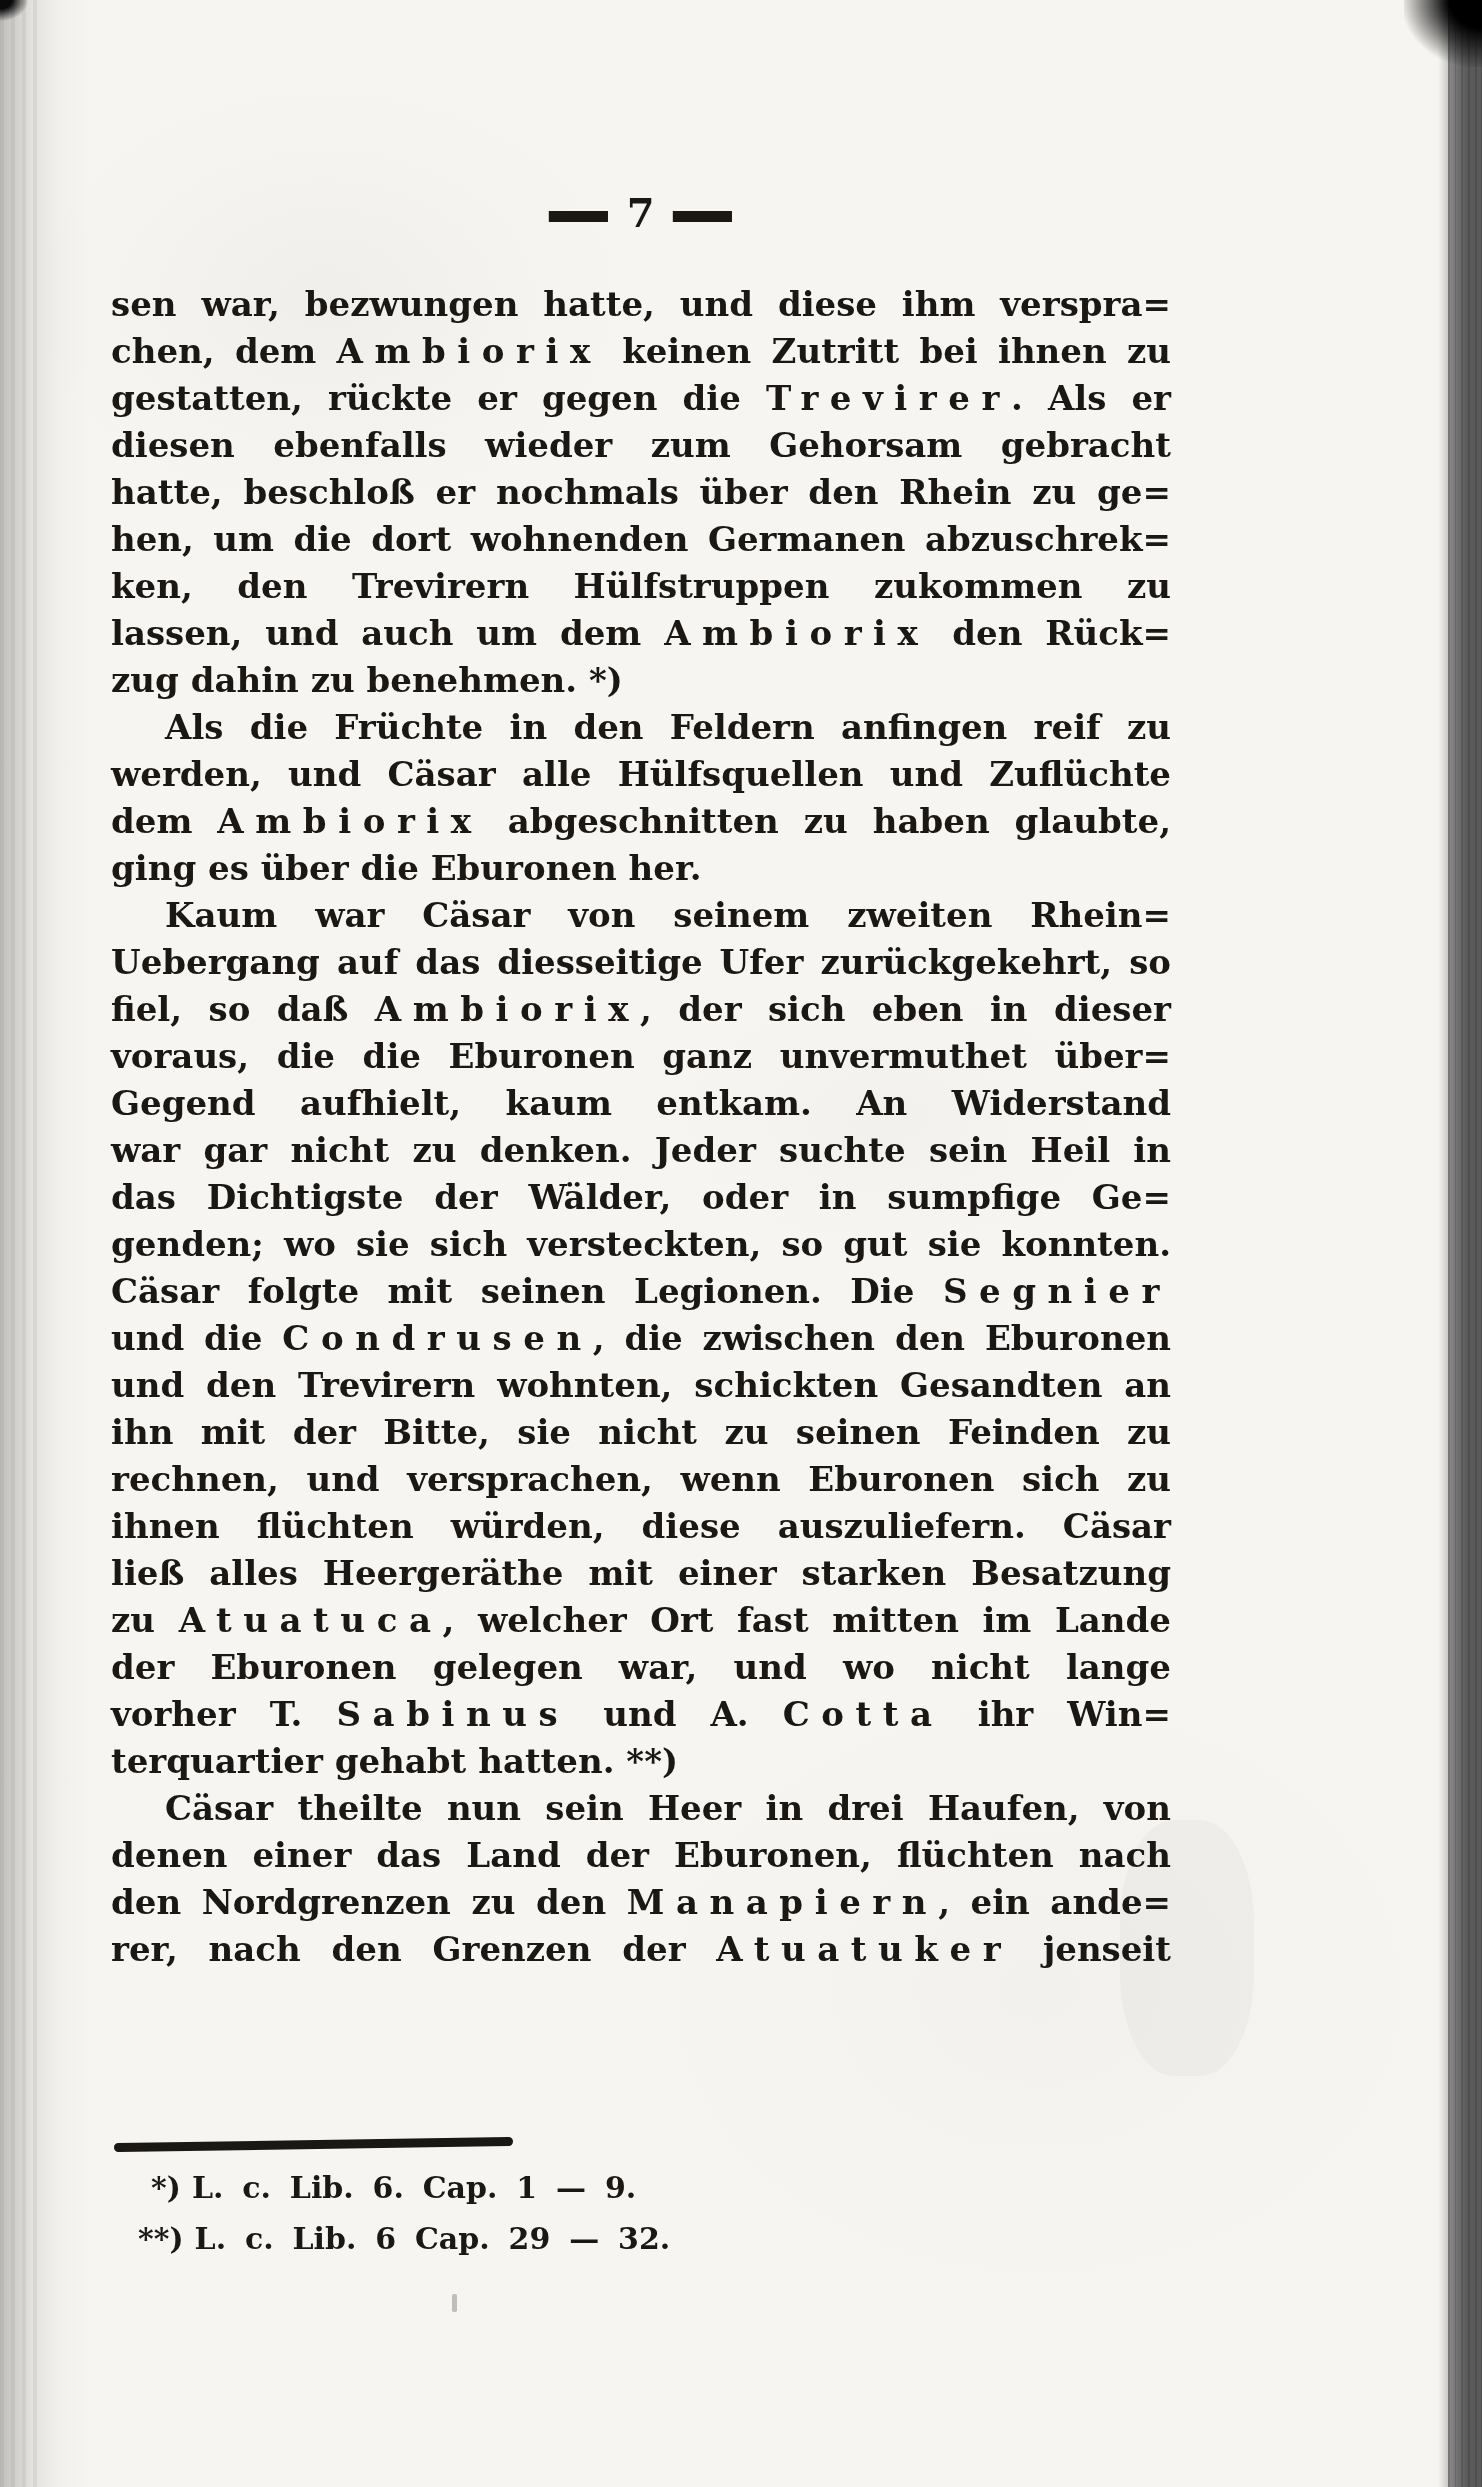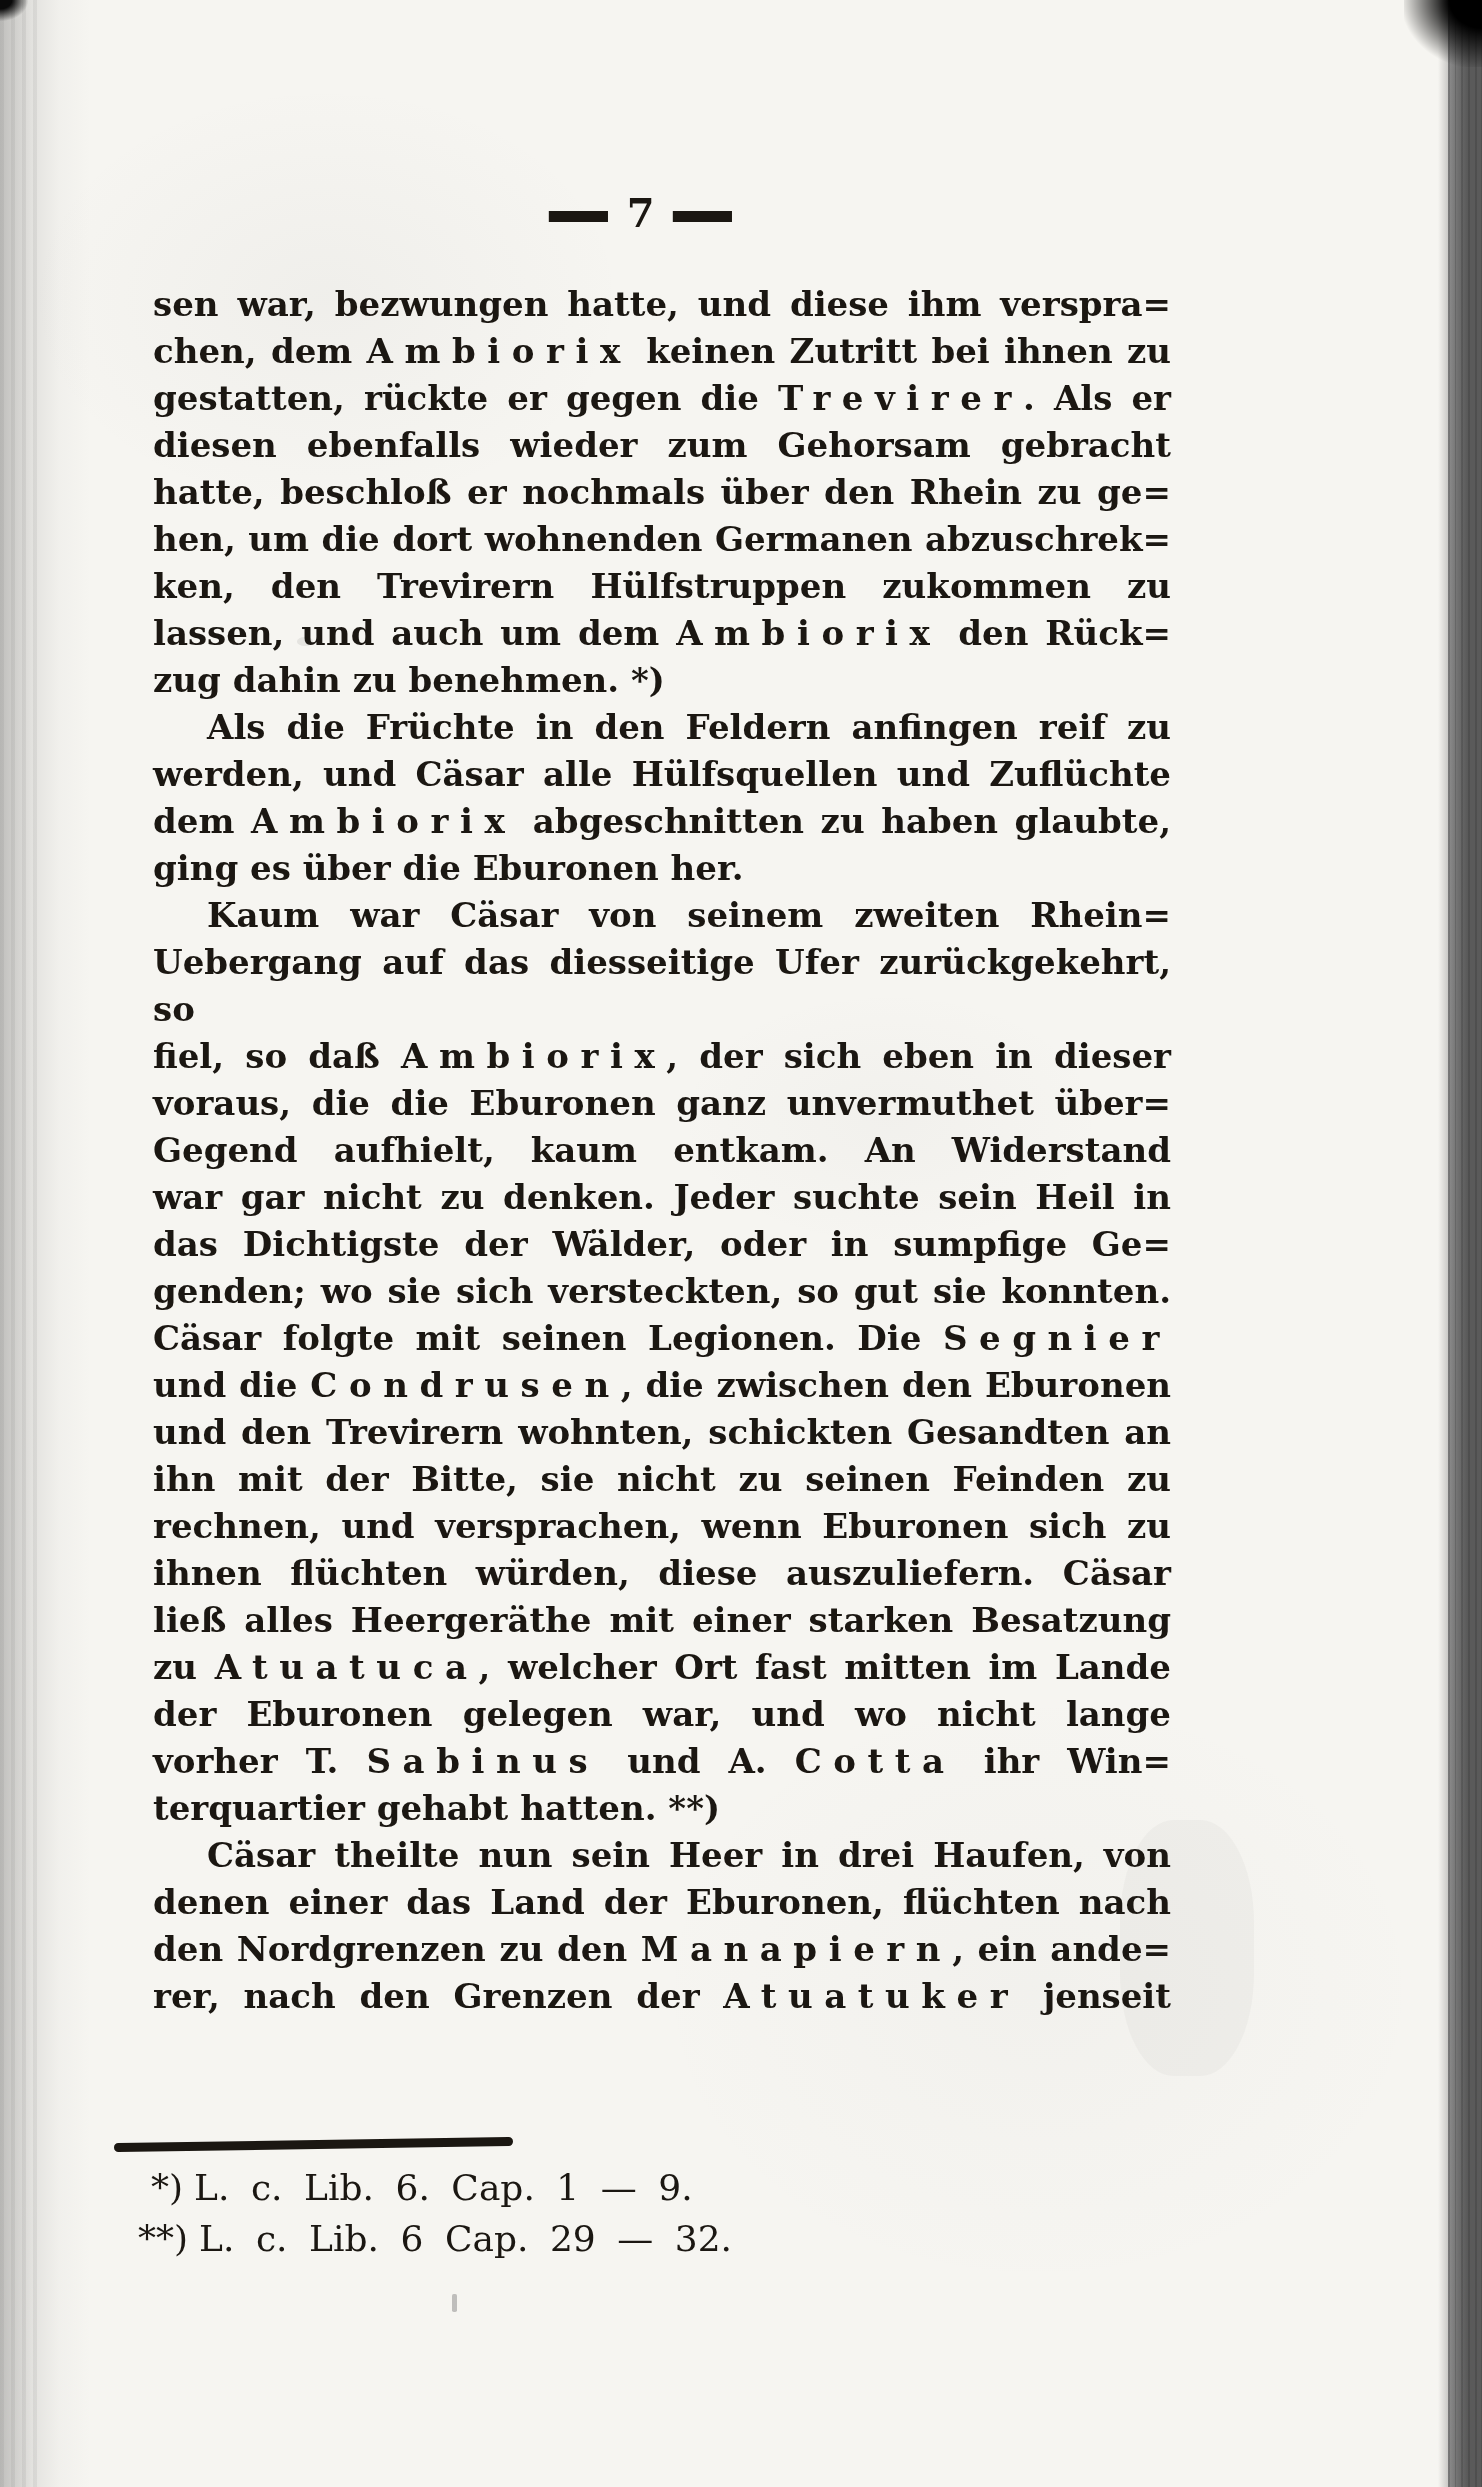--- a/index.html
+++ b/index.html
@@ -74,34 +74,33 @@
   .body-text{
     position:absolute;left:111px;top:281px;width:1060px;
     font-size:34px;line-height:47px;font-weight:700;
     text-rendering:optimizeLegibility;
   }
   .line{
     text-align:justify;
     text-align-last:justify;
     text-justify:inter-word;
     white-space:normal;
-    margin-left:42px;
   }
   .line.flush{text-align-last:left;}
   .line.indent{padding-left:54px;}
   .sperr{letter-spacing:0.34em;}
   
   .footnote-rule{
     position:absolute;left:114px;top:2140px;width:399px;height:8.5px;
     background:var(--ink);border-radius:4.3px;
     transform:rotate(-0.9deg);
   }
   .footnotes{
     position:absolute;left:111px;top:2162px;width:913px;
-    font-size:36px;line-height:51px;font-weight:400;
+    font-size:30px;line-height:51px;font-weight:700;
     word-spacing:0.28em;white-space:nowrap;
   }
   .footnote-1{padding-left:40px;}
   .footnote-2{padding-left:27px;}
   .fn-marker{display:inline-block;margin-right:11px;}
   
   .smudge{position:absolute;background:rgba(110,110,110,0.12);border-radius:50%;}
   .smudge-a{left:297px;top:637px;width:16px;height:8.5px;}
   .smudge-b{left:452px;top:2294px;width:4.9px;height:18px;background:rgba(90,90,90,0.35);border-radius:1.8px;}
   .smudge-c{left:1120px;top:1820px;width:134px;height:256px;background:rgba(120,120,120,0.05);border-radius:40%;}

